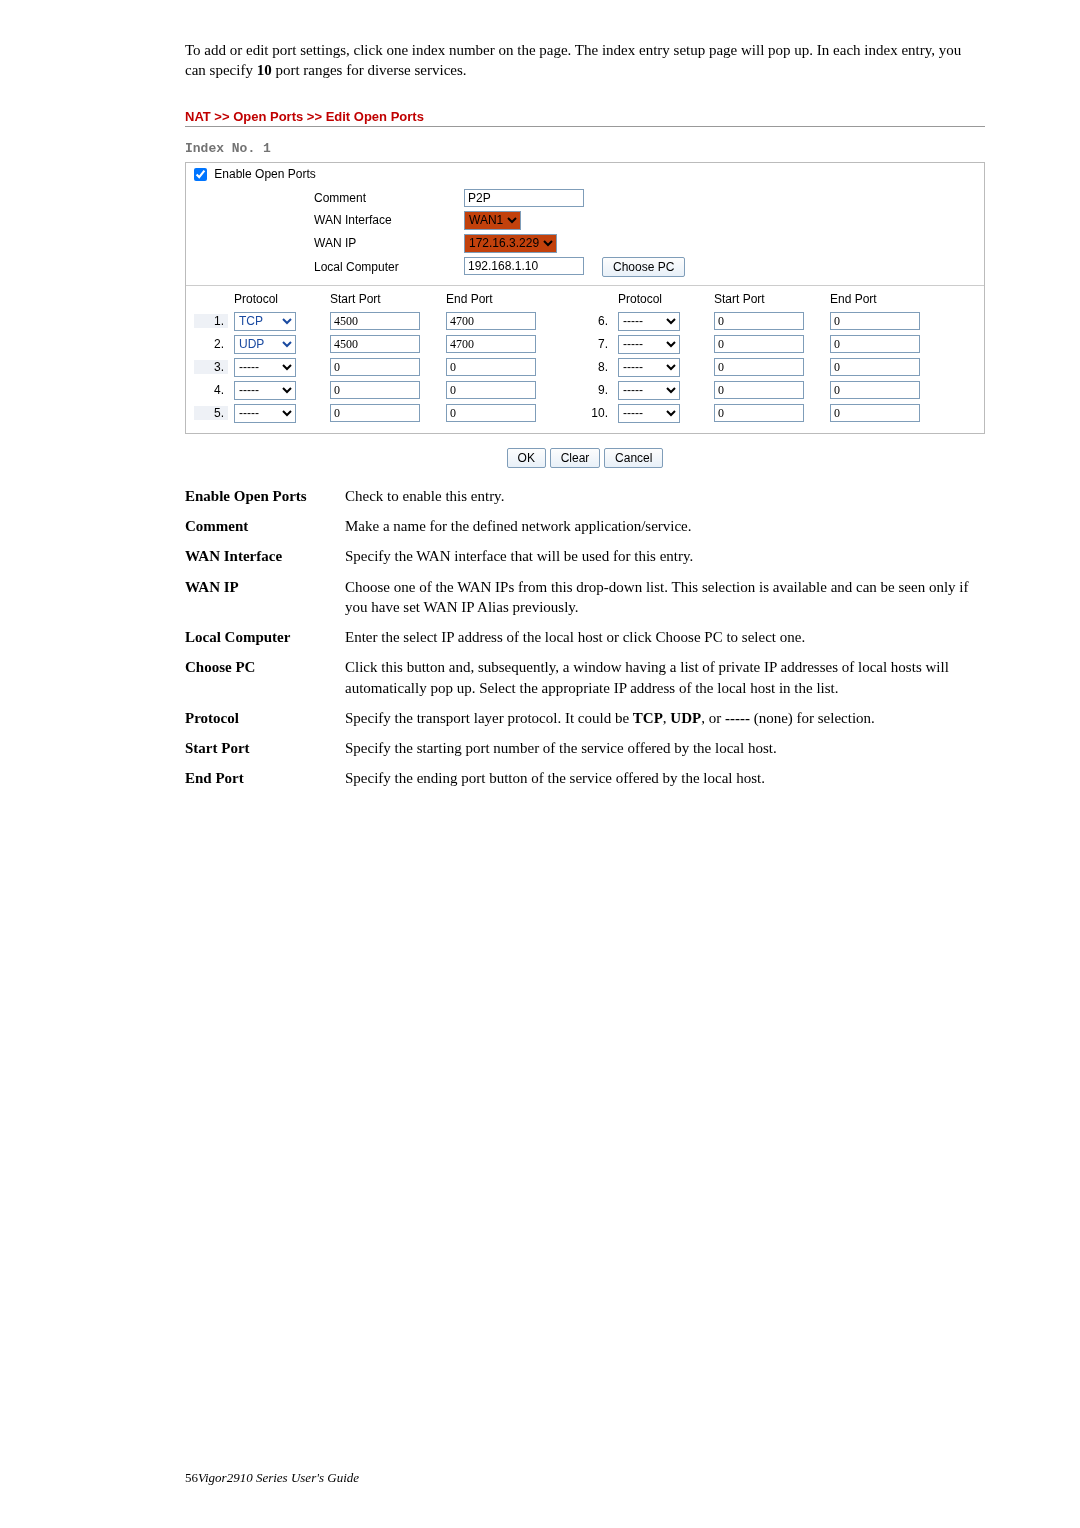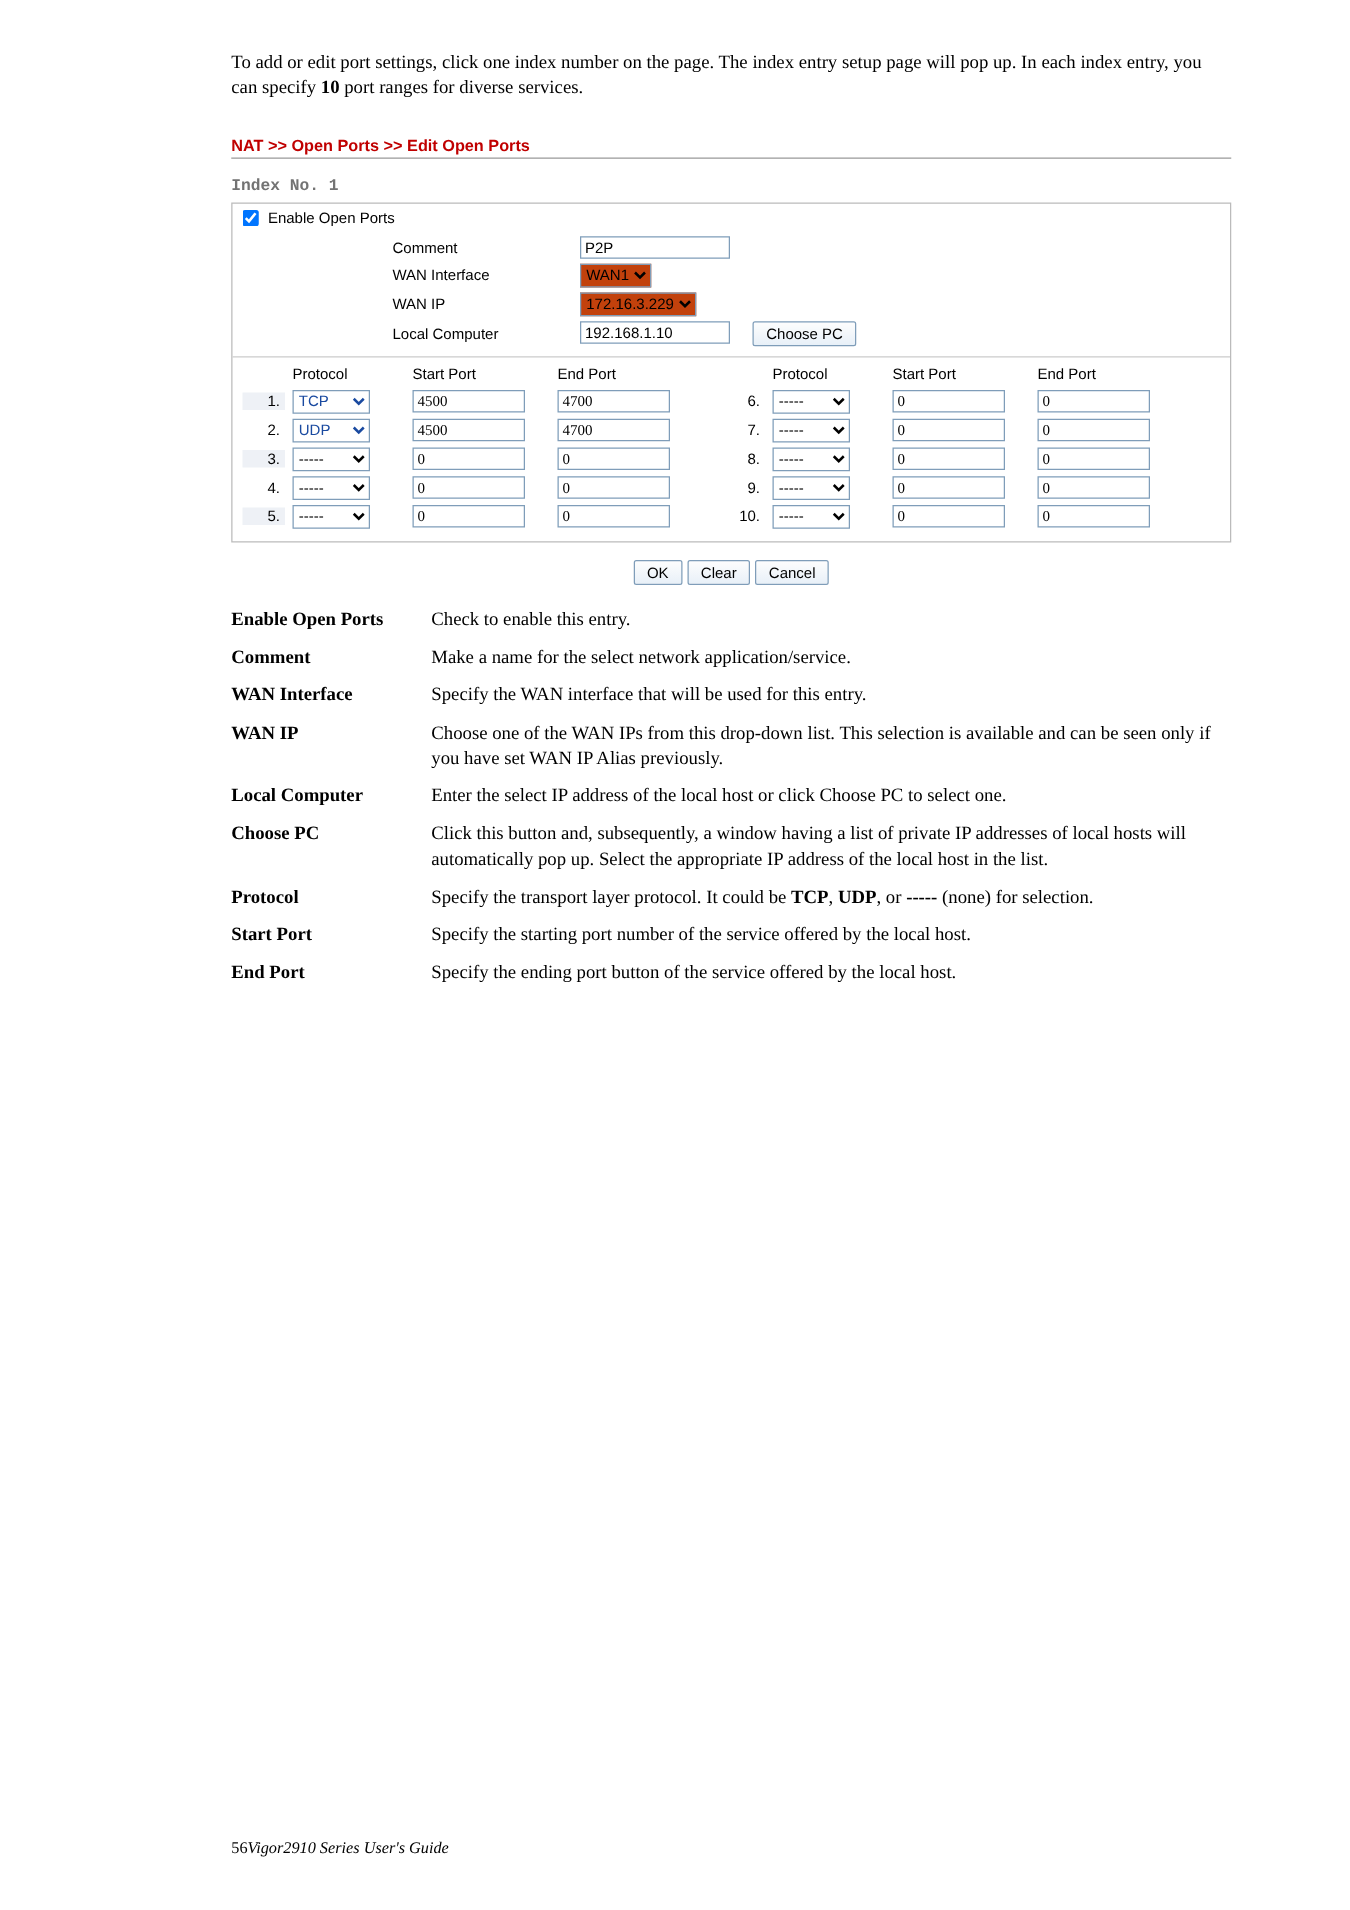--- a/index.html
+++ b/index.html
@@ -263,21 +263,21 @@
   <button class="btn">Cancel</button>
 </div>
 
 <div class="defs">
     <div class="def">
       <div class="dt">Enable Open Ports</div>
       <div class="dd">Check to enable this entry.</div>
     </div>
     <div class="def">
       <div class="dt">Comment</div>
-      <div class="dd">Make a name for the select network application/service.</div>
+      <div class="dd">Make a name for the defined network application/service.</div>
     </div>
     <div class="def">
       <div class="dt">WAN Interface</div>
       <div class="dd">Specify the WAN interface that will be used for this entry.</div>
     </div>
     <div class="def">
       <div class="dt">WAN IP</div>
       <div class="dd">Choose one of the WAN IPs from this drop-down list. This selection is available and can be seen only if you have set WAN IP Alias previously.</div>
     </div>
     <div class="def">

